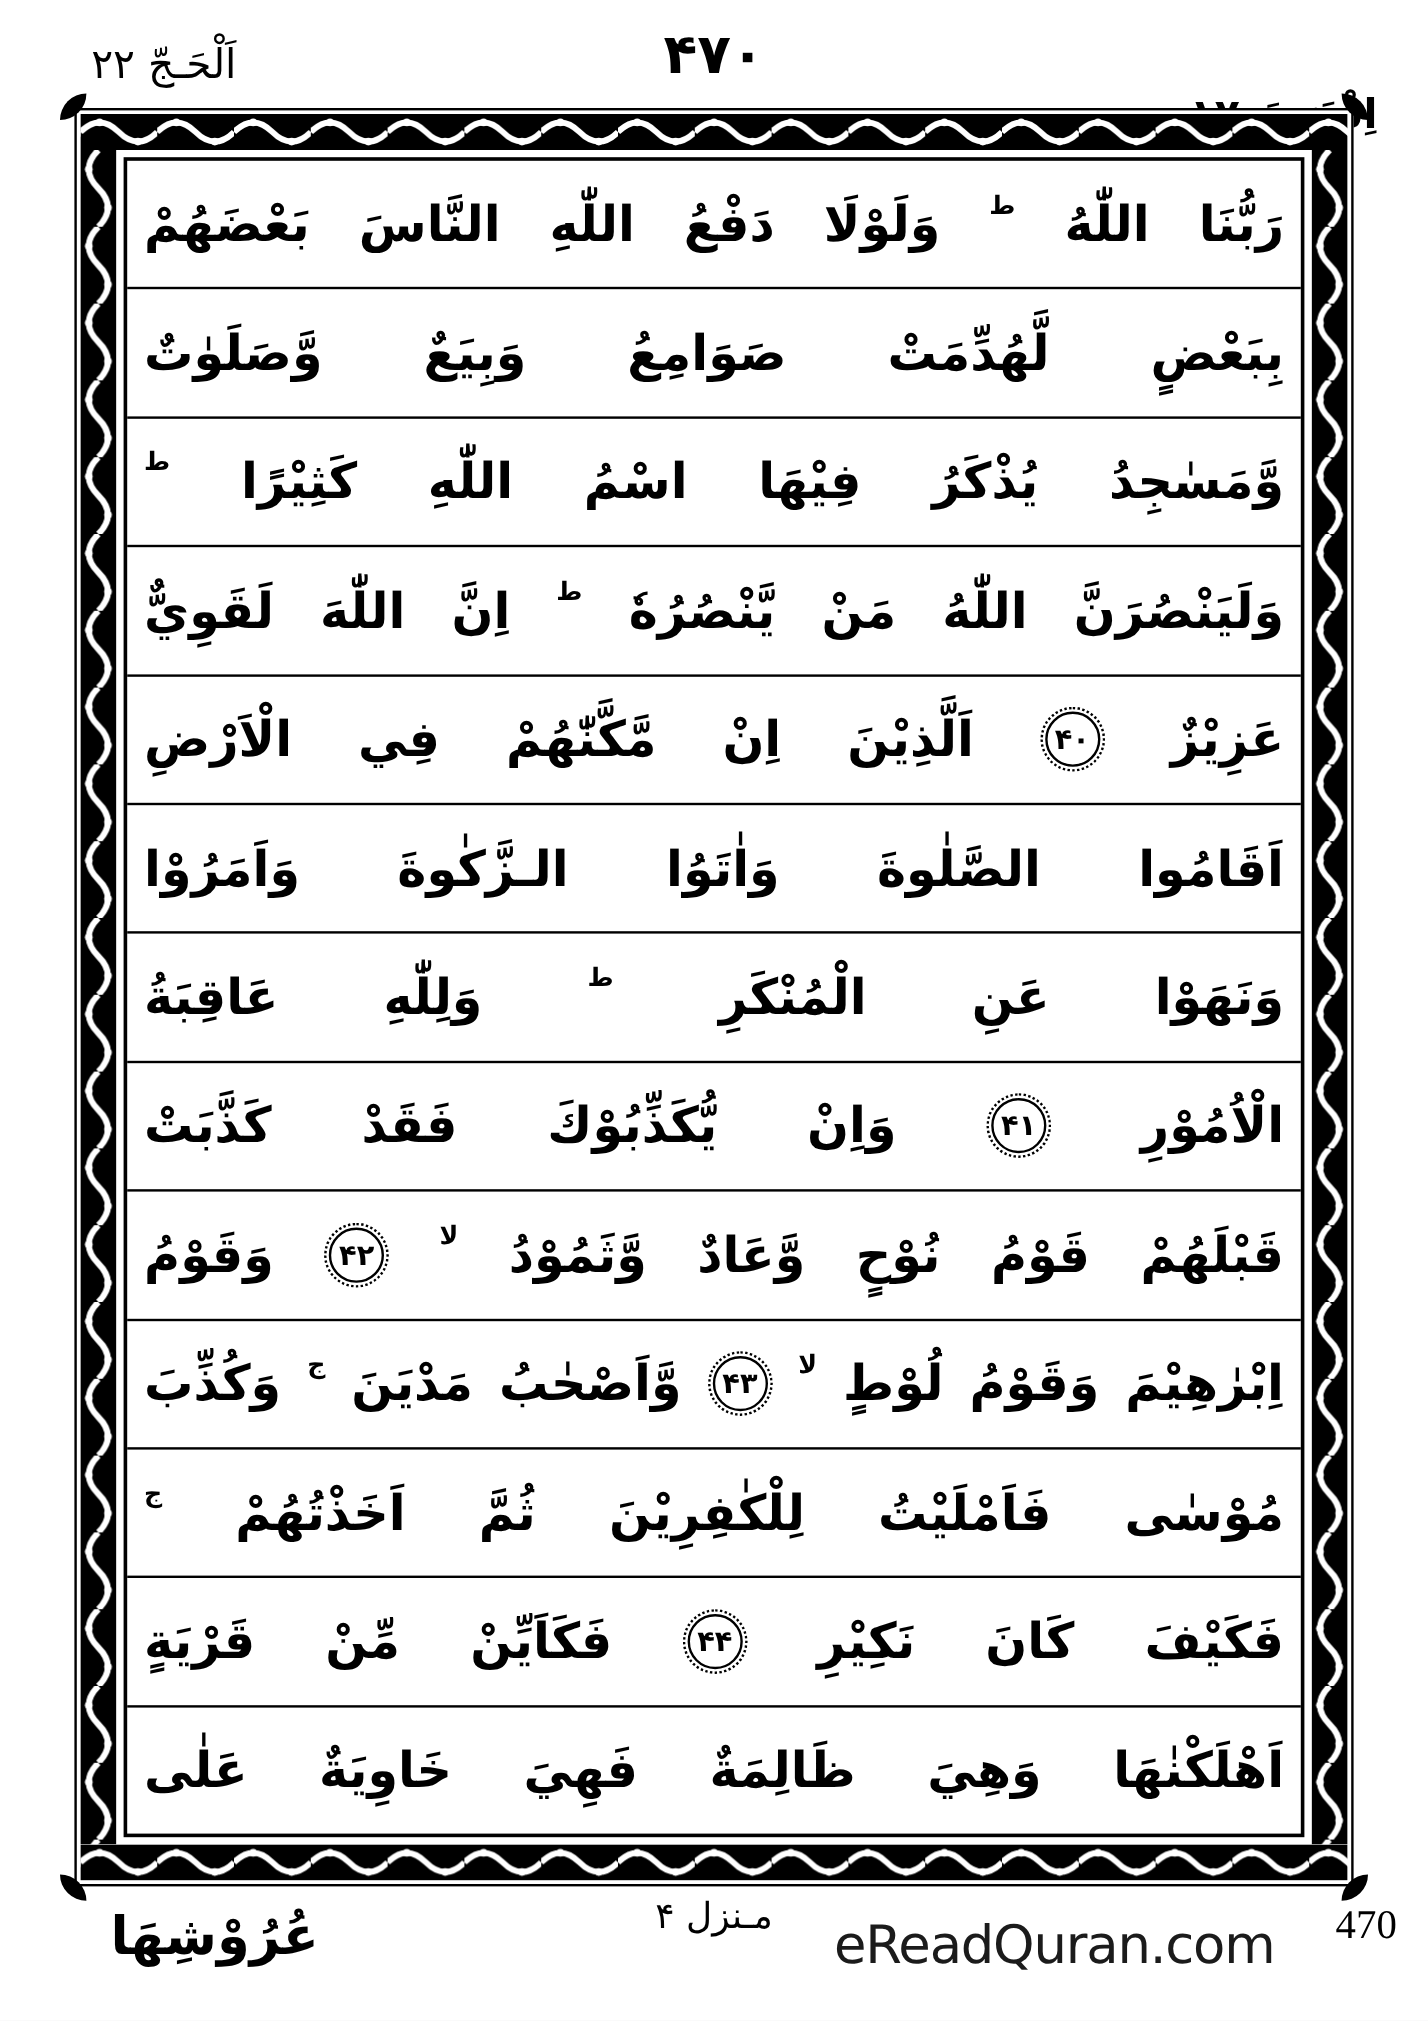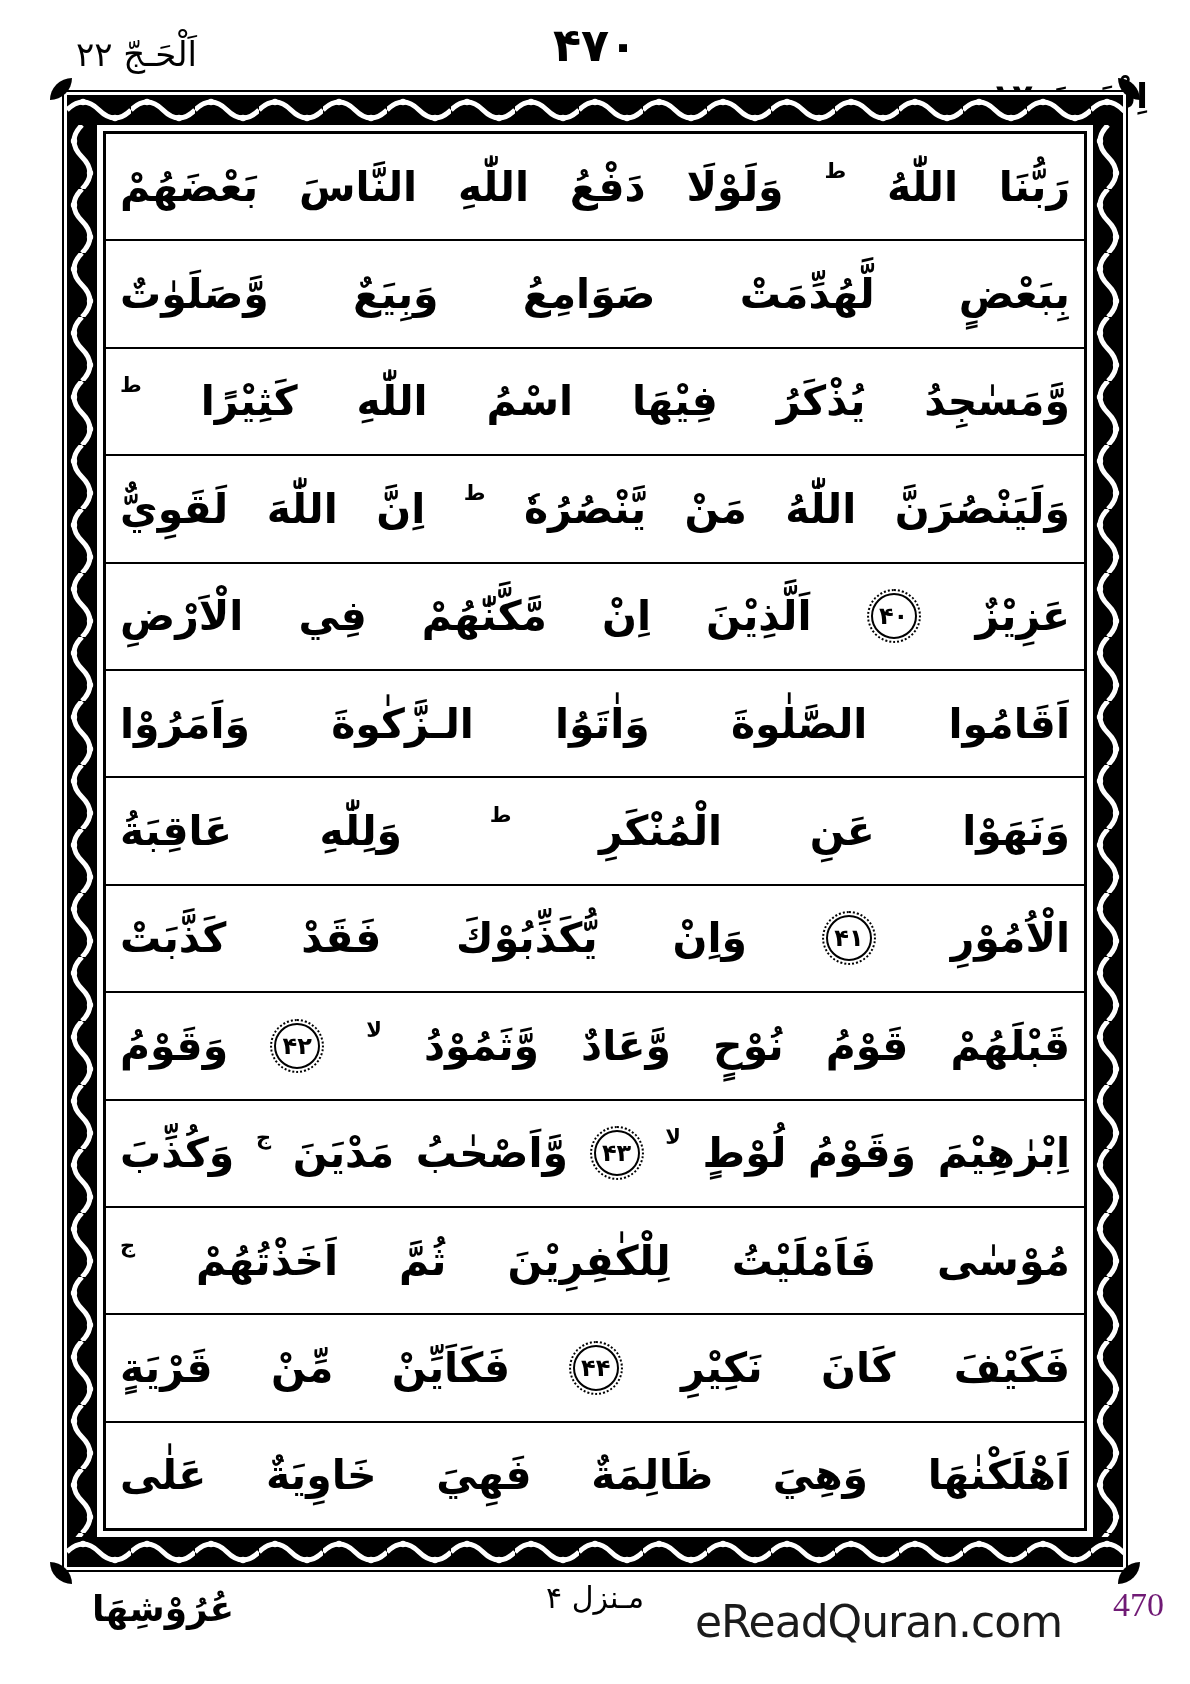--- a/index.html
+++ b/index.html
@@ -86,36 +86,36 @@
     width:46px;height:46px;min-width:46px;
     border:2px solid var(--ink);border-radius:50%;
     outline:2px dotted var(--ink);outline-offset:2px;
     margin:0 4px;
   }
   .verse-num{font-size:24px;font-weight:bold;line-height:1;}
 
   
   .catchword{
     position:absolute;left:92px;top:1588px;
-    font-size:36px;font-weight:bold;direction:rtl;
+    font-size:44px;font-weight:bold;direction:rtl;
   }
   .manzil{
     position:absolute;left:50%;transform:translateX(-50%);top:1580px;
     font-size:30px;font-weight:normal;direction:rtl;
   }
   .watermark{
     position:absolute;right:128px;top:1596px;
     font-size:44px;font-weight:normal;
     color:var(--watermark);
     font-family:"DejaVu Sans",sans-serif;
     letter-spacing:-1px;
   }
   .pageno{
     position:absolute;right:26px;top:1586px;
-    font-size:34px;color:#701a75;
+    font-size:34px;color:#000000;
     font-family:"Liberation Serif","DejaVu Serif",serif;
   }
 </style>
 </head>
 <body>
 
 <div class="page">
 
   <div class="runhead">
     <div class="surah">اَلْحَـجّ ٢٢</div>

